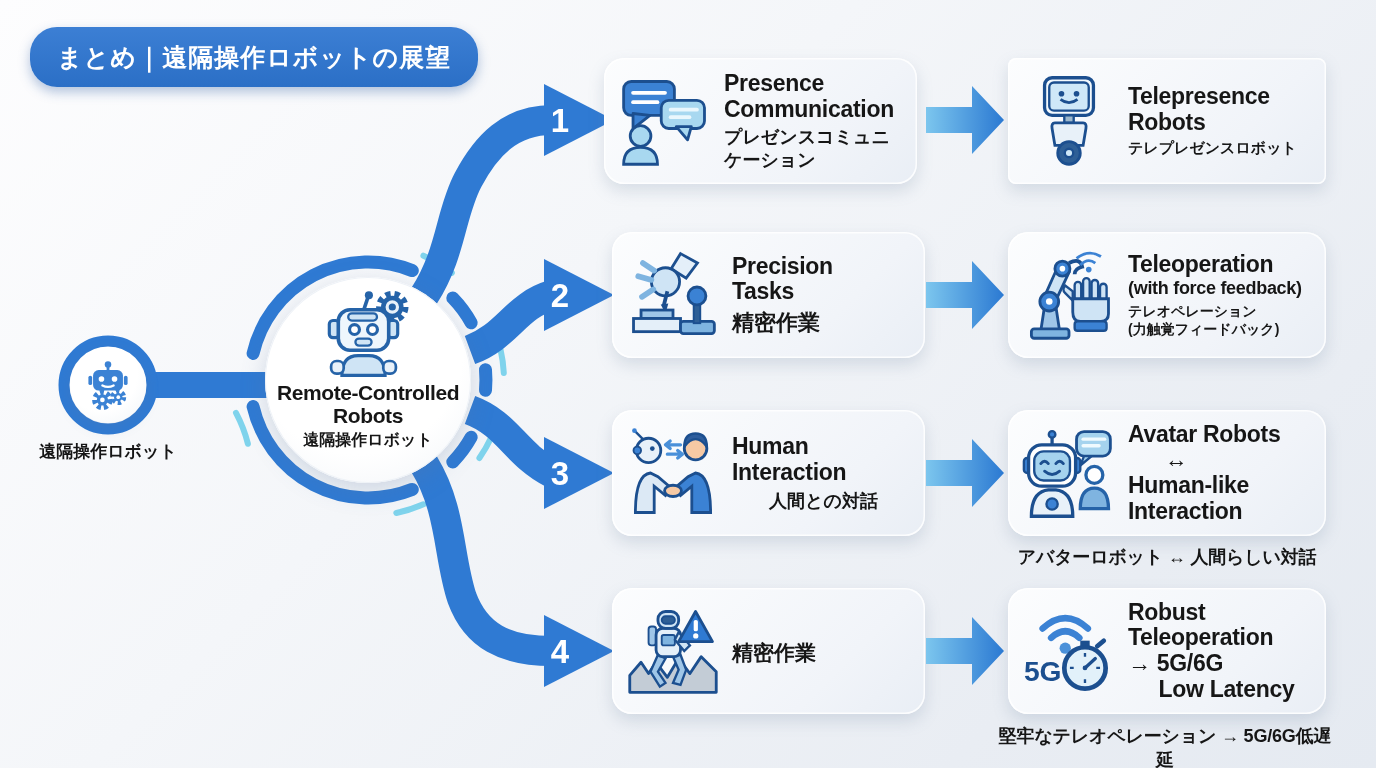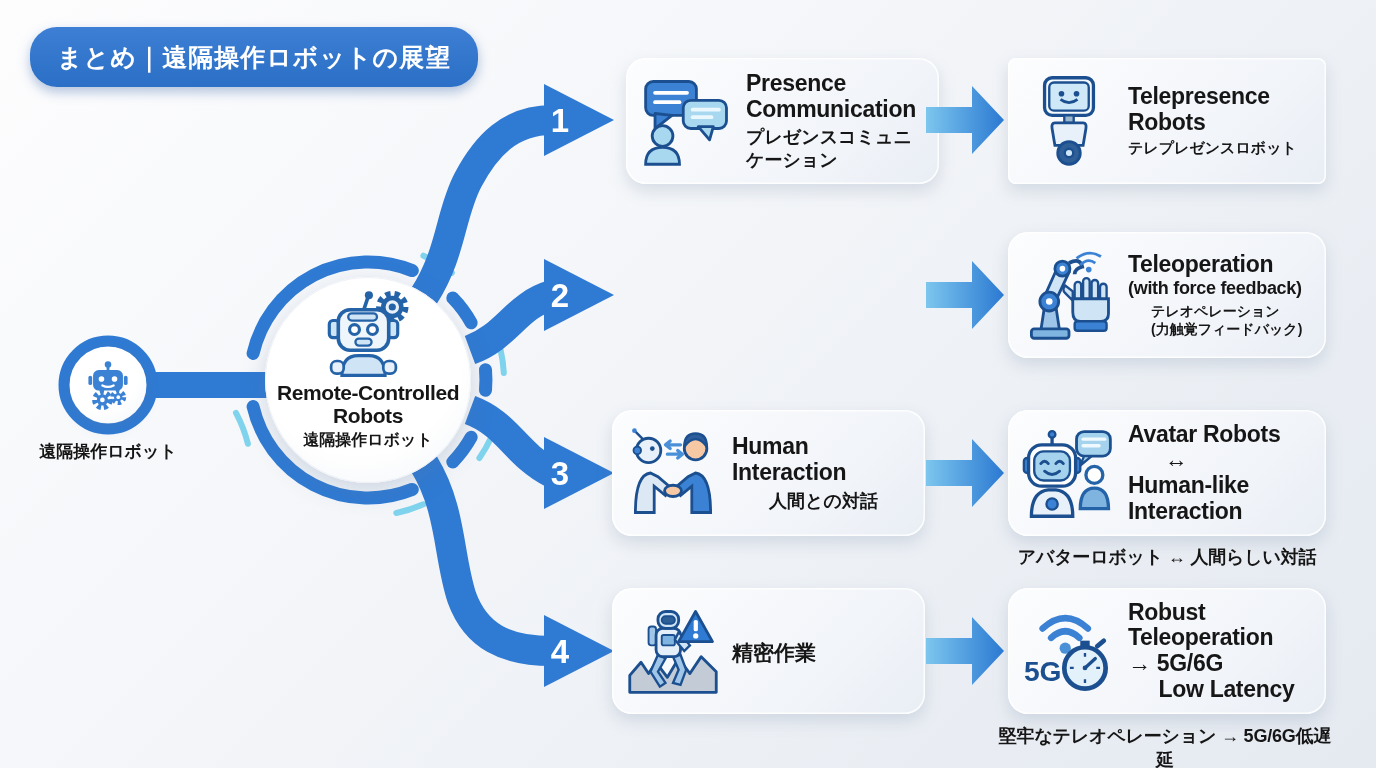--- a/index.html
+++ b/index.html
@@ -153,21 +153,21 @@
       <rect x="41" y="55" width="18" height="8" rx="4" fill="#cfe4f5" stroke="#2563a8" stroke-width="2.5"></rect>
       <path d="M26 96 Q26 74 44 74 H56 Q74 74 74 96 Z" fill="#cfe4f5" stroke="#2563a8" stroke-width="3.5"></path>
       <rect x="14" y="80" width="14" height="14" rx="6" fill="#e8f1f9" stroke="#2563a8" stroke-width="3"></rect>
       <rect x="72" y="80" width="14" height="14" rx="6" fill="#e8f1f9" stroke="#2563a8" stroke-width="3"></rect>
     </svg>
     <div class="center-title">Remote-Controlled
 Robots</div>
     <div class="center-ja">遠隔操作ロボット</div>
   </div>
 
-  <div class="card" style="left:626px;top:58px;">
+  <div class="card" style="left:604px;top:58px;">
     <svg class="cicon" viewBox="0 0 100 100">
       <rect x="6" y="8" width="54" height="36" rx="8" fill="#3b82d4" stroke="#1c4f8f" stroke-width="3"></rect>
       <path d="M16 42 L16 58 L34 44 Z" fill="#3b82d4" stroke="#1c4f8f" stroke-width="3" stroke-linejoin="round"></path>
       <line x1="16" y1="20" x2="50" y2="20" stroke="#fff" stroke-width="4" stroke-linecap="round"></line>
       <line x1="16" y1="30" x2="42" y2="30" stroke="#fff" stroke-width="4" stroke-linecap="round"></line>
       <rect x="46" y="28" width="46" height="30" rx="8" fill="#a8d8f0" stroke="#1c4f8f" stroke-width="3"></rect>
       <path d="M78 56 L74 70 L62 56 Z" fill="#a8d8f0" stroke="#1c4f8f" stroke-width="3" stroke-linejoin="round"></path>
       <line x1="56" y1="38" x2="84" y2="38" stroke="#eaf7fd" stroke-width="4" stroke-linecap="round"></line>
       <line x1="56" y1="46" x2="76" y2="46" stroke="#eaf7fd" stroke-width="4" stroke-linecap="round"></line>
       <circle cx="24" cy="66" r="11" fill="#a8d8f0" stroke="#1c4f8f" stroke-width="3"></circle>
@@ -192,20 +192,41 @@
       <circle cx="50" cy="84" r="12" fill="#2e5f96" stroke="#1c4f8f" stroke-width="3"></circle>
       <circle cx="50" cy="84" r="4.5" fill="#cfe8f8" stroke="#1c4f8f" stroke-width="2.5"></circle>
     </svg>
     <div class="ctext">
       <div class="ctitle">Telepresence
 Robots</div>
       <div class="cja" style="font-size:15px;">テレプレゼンスロボット</div>
     </div>
   </div>
 
+  <div class="card" style="left:612px;top:232px;">
+    <svg class="cicon" viewBox="0 0 100 100">
+      <path d="M58 6 L76 16 L64 32 L48 22 Z" fill="#e4eff9" stroke="#1c4f8f" stroke-width="3"></path>
+      <circle cx="42" cy="36" r="15" fill="#cfe4f5" stroke="#1c4f8f" stroke-width="3"></circle>
+      <path d="M30 24 L18 16" stroke="#7fb4e0" stroke-width="6" stroke-linecap="round"></path>
+      <path d="M27 34 L13 30" stroke="#7fb4e0" stroke-width="6" stroke-linecap="round"></path>
+      <path d="M29 44 L17 52" stroke="#7fb4e0" stroke-width="6" stroke-linecap="round"></path>
+      <path d="M44 46 L40 62" stroke="#1c4f8f" stroke-width="4"></path>
+      <path d="M37 60 L42 70 L45 59 Z" fill="#1c4f8f"></path>
+      <rect x="16" y="66" width="34" height="9" fill="#9fc6e8" stroke="#1c4f8f" stroke-width="3"></rect>
+      <rect x="8" y="75" width="50" height="14" fill="#e4eff9" stroke="#1c4f8f" stroke-width="3"></rect>
+      <rect x="58" y="78" width="36" height="13" rx="3" fill="#7fb4e0" stroke="#1c4f8f" stroke-width="3"></rect>
+      <rect x="72" y="58" width="7" height="22" fill="#2e5f96" stroke="#1c4f8f" stroke-width="2"></rect>
+      <circle cx="75.5" cy="51" r="9.5" fill="#3b82d4" stroke="#1c4f8f" stroke-width="3"></circle>
+    </svg>
+    <div class="ctext">
+      <div class="ctitle">Precision
+Tasks</div>
+      <div class="cja" style="font-size:22px;">精密作業</div>
+    </div>
+  </div>
 
   <div class="card right" style="left:1008px;top:232px;">
     <svg class="cicon" viewBox="0 0 100 100">
       <path d="M20 88 L24 62 L36 62 L40 88 Z" fill="#9fc6e8" stroke="#1c4f8f" stroke-width="3"></path>
       <rect x="10" y="86" width="40" height="10" rx="3" fill="#7fb4e0" stroke="#1c4f8f" stroke-width="3"></rect>
       <path d="M22 56 L38 20 L50 26 L34 60 Z" fill="#cfe4f5" stroke="#1c4f8f" stroke-width="3"></path>
       <circle cx="29" cy="57" r="10" fill="#3b82d4" stroke="#1c4f8f" stroke-width="3"></circle>
         <circle cx="29" cy="57" r="3.5" fill="#fff"></circle>
       <circle cx="43" cy="22" r="8" fill="#3b82d4" stroke="#1c4f8f" stroke-width="3"></circle>
         <circle cx="43" cy="22" r="3" fill="#fff"></circle>
@@ -217,21 +238,21 @@
       <rect x="65" y="32" width="7" height="24" rx="3.5" fill="#cfe4f5" stroke="#1c4f8f" stroke-width="2.5"></rect>
       <rect x="74" y="34" width="7" height="22" rx="3.5" fill="#cfe4f5" stroke="#1c4f8f" stroke-width="2.5"></rect>
       <rect x="83" y="38" width="7" height="18" rx="3.5" fill="#cfe4f5" stroke="#1c4f8f" stroke-width="2.5"></rect>
       <path d="M54 56 L46 48 Q42 44 46 40 L54 46 Z" fill="#cfe4f5" stroke="#1c4f8f" stroke-width="2.5"></path>
       <path d="M54 54 H92 V70 Q92 78 84 78 H62 Q54 78 54 68 Z" fill="#cfe4f5" stroke="#1c4f8f" stroke-width="3"></path>
       <rect x="56" y="78" width="34" height="10" rx="3" fill="#3b82d4" stroke="#1c4f8f" stroke-width="2.5"></rect>
     </svg>
     <div class="ctext">
       <div class="ctitle">Teleoperation</div>
       <div class="csuffix">(with force feedback)</div>
-      <div class="cja" style="font-size:14px;margin-left:23px;">テレオペレーション
+      <div class="cja" style="font-size:14px;">テレオペレーション
 (力触覚フィードバック)</div>
     </div>
   </div>
 
   <div class="card" style="left:612px;top:410px;">
     <svg class="cicon" viewBox="0 0 100 100">
       <path d="M18 14 L10 6" stroke="#1c4f8f" stroke-width="2.5"></path>
         <circle cx="9" cy="5" r="2.5" fill="#3b82d4"></circle>
       <circle cx="24" cy="26" r="13" fill="#e8f1f9" stroke="#1c4f8f" stroke-width="3"></circle>
       <circle cx="12" cy="26" r="4" fill="#3b82d4" stroke="#1c4f8f" stroke-width="2"></circle>

